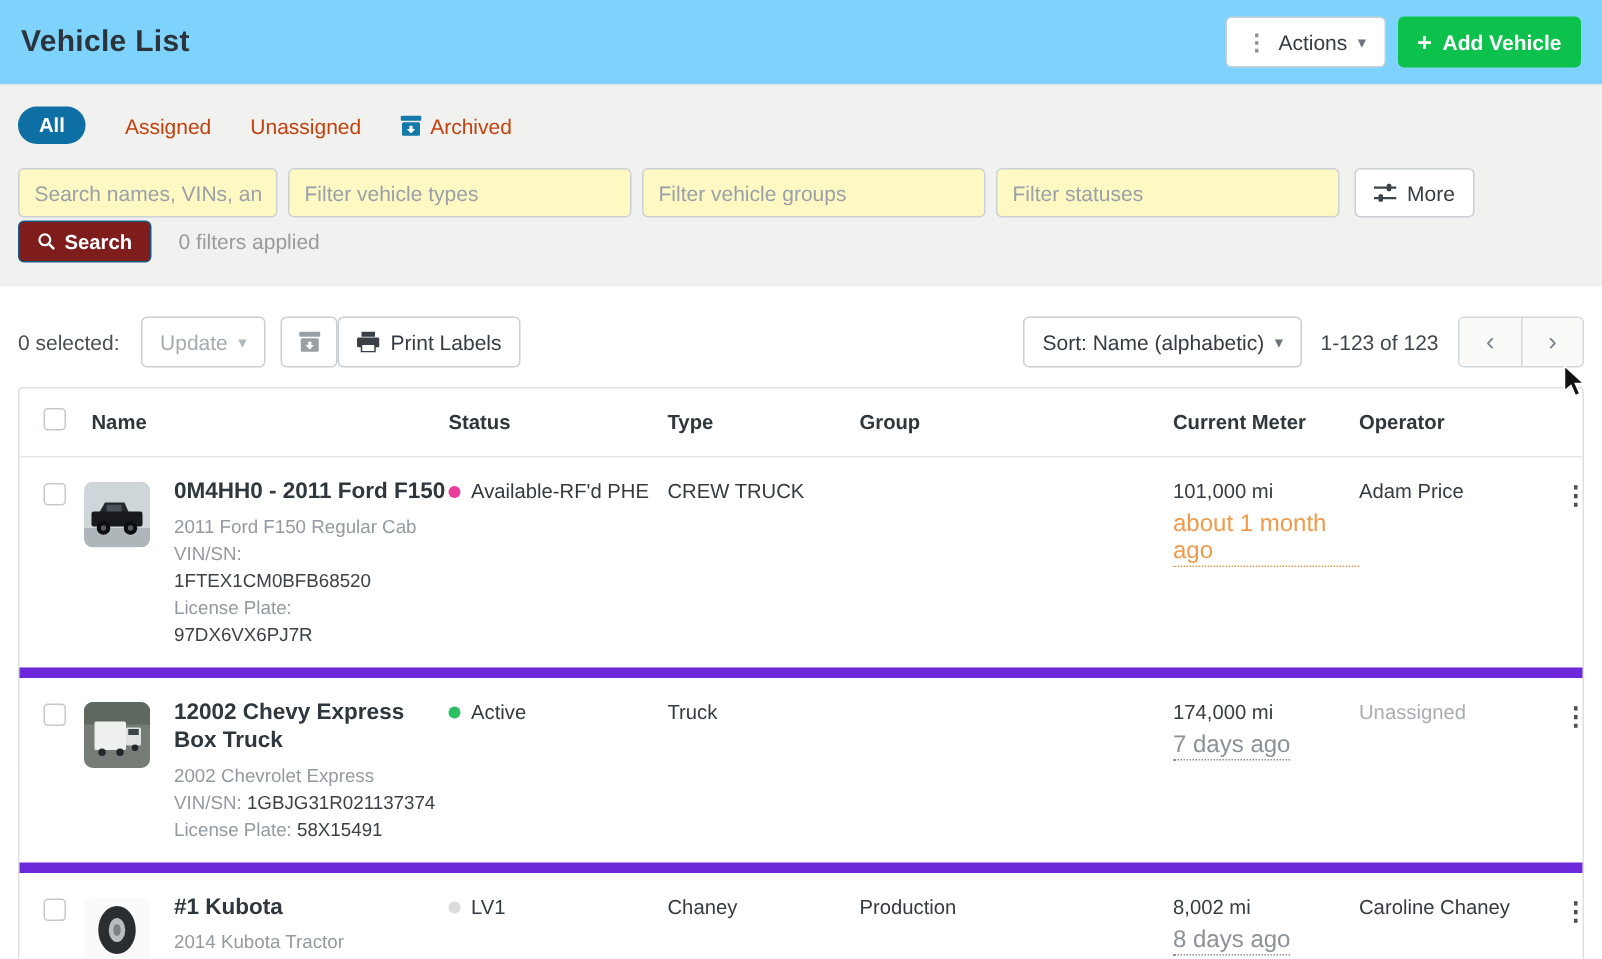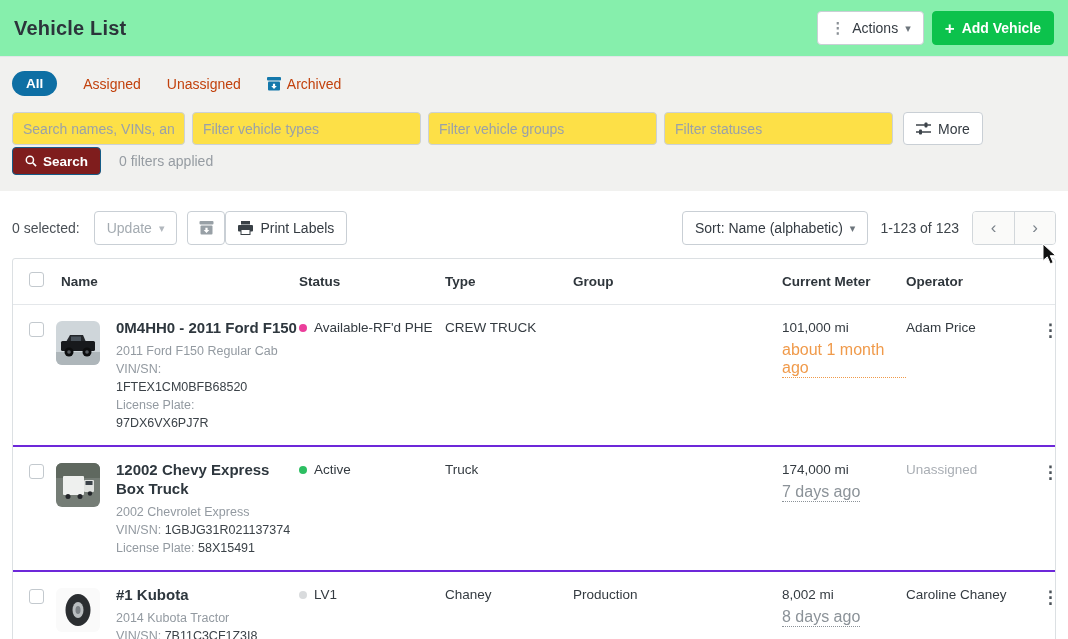--- a/index.html
+++ b/index.html
@@ -4,21 +4,21 @@
 <style>
   * { box-sizing: border-box; margin: 0; padding: 0; }
   html, body { width: 1068px; height: 639px; overflow: hidden; }
   body {
     font-family: "Liberation Sans", sans-serif;
     background: #fff; color: #343b42; position: relative;
   }
   
   .page-header {
     height: 57px; display: flex; align-items: center;
-    padding: 0 14px; border-bottom: 1px solid #e3e6e9; background: #86efac;
+    padding: 0 14px; border-bottom: 1px solid #e3e6e9; background: #7dd3fc;
   }
   .page-header h1 { font-size: 20px; font-weight: bold; color: #2c343b; letter-spacing: .2px; }
   .header-actions { margin-left: auto; display: flex; gap: 8px; }
   .btn {
     display: inline-flex; align-items: center; gap: 7px;
     height: 34px; padding: 0 12px; background: #fff;
     border: 1px solid #c9cfd5; border-radius: 4px;
     font-size: 14px; color: #343b42; cursor: pointer; white-space: nowrap;
     font-family: "Liberation Sans", sans-serif;
   }
@@ -32,21 +32,21 @@
   .filter-panel { background: #f1f1ef; padding: 13px 12px 16px; }
   .tabs { display: flex; align-items: center; gap: 26px; height: 27px; }
   .tab { font-size: 14px; color: #c2410c; text-decoration: none; display: inline-flex; align-items: center; gap: 6px; cursor: pointer; }
   .tab.active {
     background: #0e6fa4; color: #fff; font-weight: bold; font-size: 13.5px;
     padding: 5px 14px; border-radius: 14px;
   }
   .filter-inputs { display: flex; gap: 7px; margin-top: 15px; }
   .filter-inputs input {
     height: 33px; border: 1px solid #ccd1d6; border-radius: 4px;
-    padding: 0 10px; font-size: 14px; color: #5a6168; background: #fde047;
+    padding: 0 10px; font-size: 14px; color: #5a6168; background: #fef9c3;
     font-family: "Liberation Sans", sans-serif; outline: none;
   }
   .filter-inputs input::placeholder { color: #9aa1a8; opacity: 1; }
   .in-search { width: 173px; }
   .in-types, .in-groups, .in-statuses { width: 229px; }
   .btn-more { height: 33px; margin-left: 3px; }
   .search-row { display: flex; align-items: center; margin-top: 2px; }
   .btn-search {
     height: 28px; background: #7f1d1d; border-color: #155c87; color: #fff;
     font-weight: bold; font-size: 13.5px; gap: 6px;
@@ -75,21 +75,21 @@
     grid-template-columns: 43px 60px 183px 146px 128px 209px 124px 132px auto;
     align-items: start;
   }
   .thead { height: 46px; border-bottom: 1px solid #e4e7ea; align-items: center; }
   .thead .th { font-size: 13.5px; font-weight: bold; color: #2f363c; }
   .th-name { grid-column: 2 / 4; padding-left: 5px; }
   .checkbox {
     width: 15px; height: 15px; border: 1px solid #c3c9ce; border-radius: 3px;
     background: #fff; display: inline-block; margin-left: 16px; cursor: pointer;
   }
-  .trow { border-bottom: 2px solid #6d28d9; padding: 13px 0; }
+  .trow { border-bottom: 7px solid #6d28d9; padding: 13px 0; }
   .trow .cell { padding-top: 2px; font-size: 13.5px; color: #343b41; }
   .c-check { padding-top: 4px !important; }
   .thumb {
     width: 44px; height: 44px; border-radius: 6px; overflow: hidden;
     display: inline-block; margin-top: 1px; cursor: pointer;
   }
   .thumb svg { display: block; }
   .c-name { padding-top: 0 !important; }
   .vname {
     font-size: 15px; font-weight: bold; color: #2e373e; line-height: 19px;

